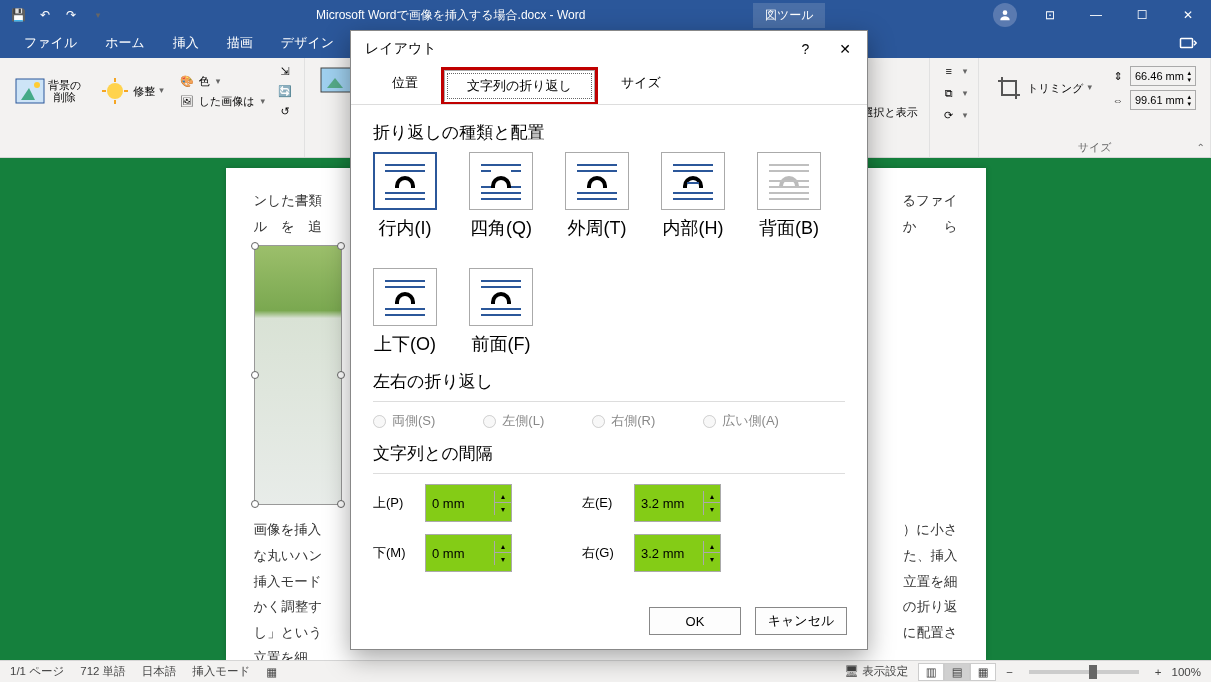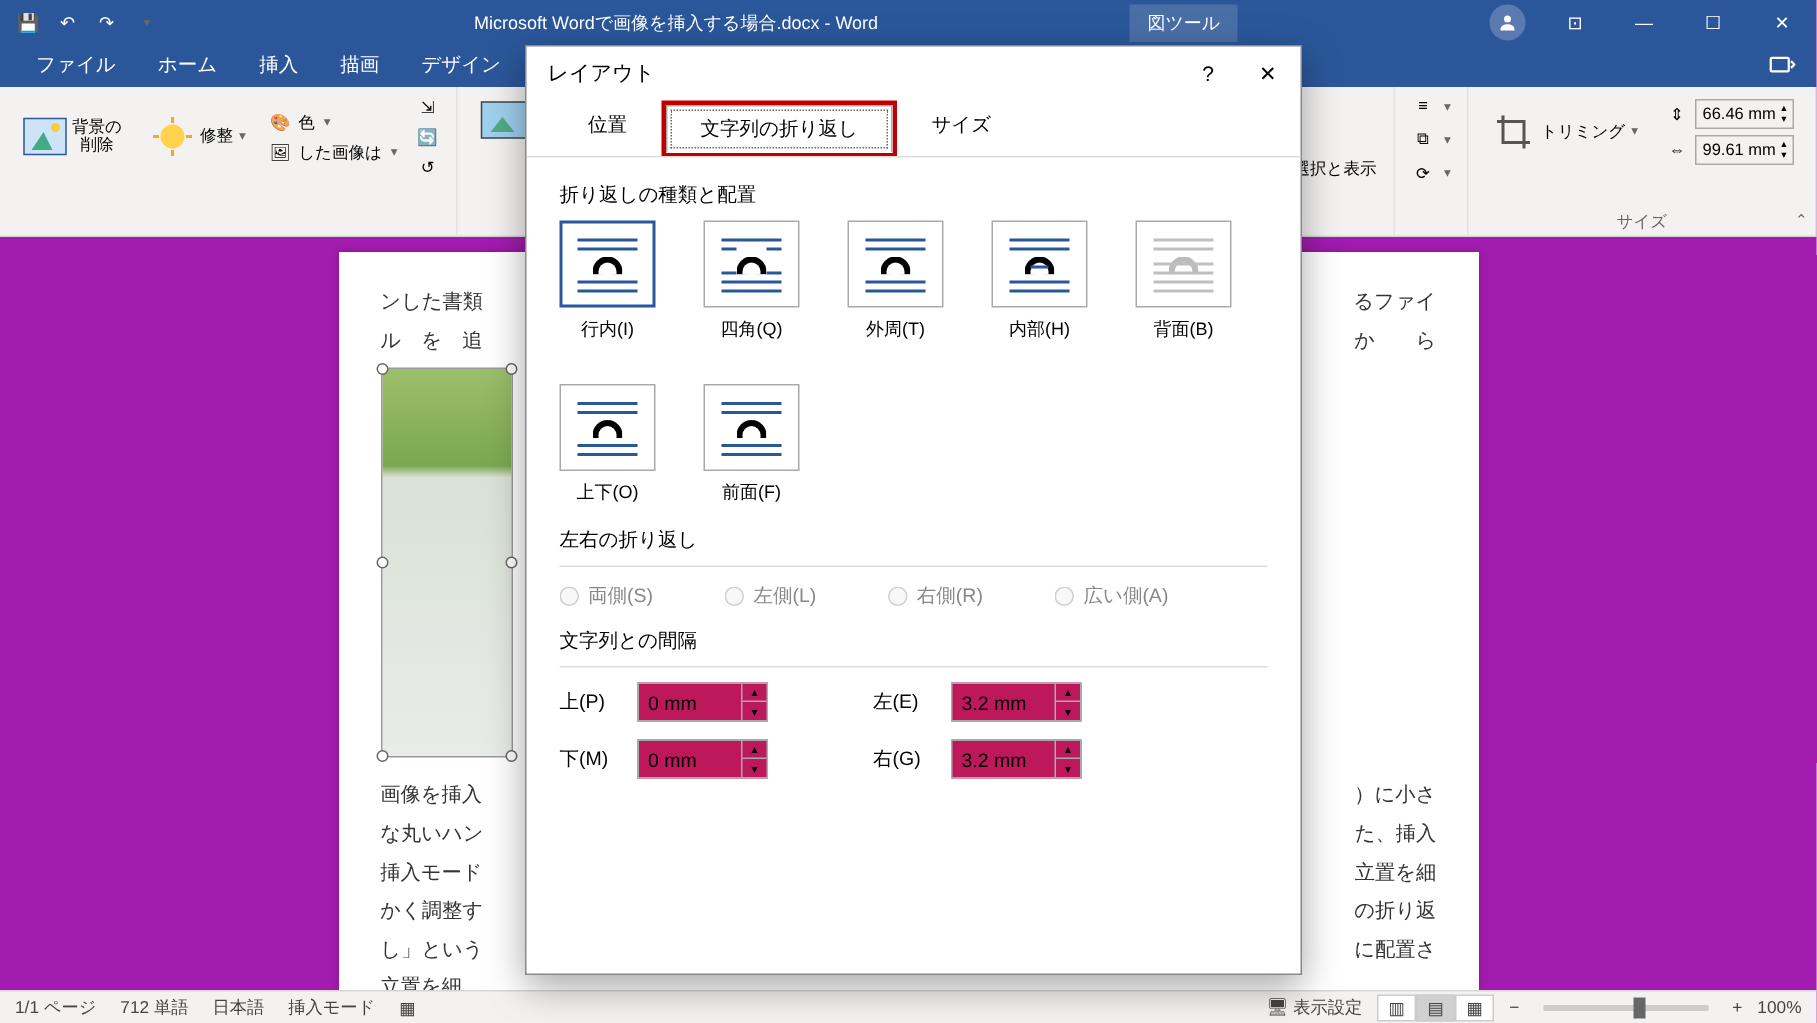--- a/index.html
+++ b/index.html
@@ -29,21 +29,21 @@
   .big-btn { display:flex; flex-direction:row; align-items:center; gap:2px; padding:2px 6px; font-size:11px; line-height:1.1;}
   .big-btn .ico-box { width:32px; height:32px; display:flex; align-items:center; justify-content:center;}
   .small-stack { display:flex; flex-direction:column; gap:2px; font-size:11px;}
   .small-stack > div { display:flex; align-items:center; gap:4px; padding:1px 3px;}
   .tiny-ico { width:16px; height:16px; display:inline-flex; align-items:center; justify-content:center;}
   .caret { font-size:9px; color:#666; margin-left:2px; }
 
   .collapse-arrow { position:absolute; right:6px; bottom:4px; font-size:10px; color:#666;}
 
   
-  .doc-area { position:absolute; top:158px; left:0; right:0; bottom:22px; background:#a21caf; display:flex; justify-content:center; overflow:hidden;}
+  .doc-area { position:absolute; top:158px; left:0; right:0; bottom:22px; background:#15803d; display:flex; justify-content:center; overflow:hidden;}
   .page { width:760px; background:#fff; margin-top:10px; box-shadow:0 0 6px rgba(0,0,0,.2); padding:20px 28px; font-size:13.5px; color:#333; line-height:1.9; position:relative;}
   .page .img-placeholder { width:88px; height:260px; border:1px solid #999; background:linear-gradient(180deg,#9cbf6b 0%, #7aa850 25%, #d9e2d5 28%, #e8ece9 100%); position:relative; float:left; margin:6px 10px 4px 0;}
   .handle { width:8px; height:8px; background:#fff; border:1px solid #666; border-radius:50%; position:absolute;}
   .page p { margin:0; }
 
   
   .status-bar { position:absolute; bottom:0; left:0; right:0; height:22px; background:#f3f2f1; border-top:1px solid #d6d6d6; display:flex; align-items:center; font-size:11.5px; color:#444; padding:0 10px; gap:16px;}
   .status-bar .right-group { margin-left:auto; display:flex; align-items:center; gap:10px;}
   .view-btns { display:flex; gap:0;}
   .view-btns > div { width:26px; height:18px; border:1px solid #ccc; display:flex; align-items:center; justify-content:center; background:#fff;}
@@ -54,34 +54,34 @@
   
   .dialog { position:absolute; left:350px; top:30px; width:518px; height:620px; background:#fff; border:1px solid #888; box-shadow:0 8px 24px rgba(0,0,0,.35); z-index:100; font-size:13px; display:flex; flex-direction:column;}
   .dlg-title { height:36px; display:flex; align-items:center; padding:0 10px 0 14px; font-size:14px;}
   .dlg-title .dlg-close { margin-left:auto; display:flex; gap:18px; font-size:14px;}
   .dlg-title .dlg-close > span { cursor:pointer; padding:2px 6px;}
   .dlg-tabs { display:flex; border-bottom:1px solid #ddd; padding:0 18px;}
   .dlg-tabs .dlg-tab { padding:6px 22px; border:1px solid transparent; font-size:13px; cursor:pointer; margin-bottom:-1px;}
   .dlg-tabs .dlg-tab.active { border:1px solid #aaa; border-bottom:1px solid #fff; background:#fff; outline:1px dotted #666; outline-offset:-4px;}
   .dlg-tabs .highlight-box { border:3px solid #c00000; padding:0; }
   .dlg-body { flex:1; padding:10px 22px; overflow:auto;}
-  .section-label { font-size:13px; margin:6px 0 8px; }
+  .section-label { font-size:17px; margin:6px 0 8px; }
   .section-sep { border-top:1px solid #ddd; margin:4px 0 10px;}
   .wrap-grid { display:flex; flex-wrap:wrap; gap:28px 32px; margin-bottom:14px;}
-  .wrap-opt { display:flex; flex-direction:column; align-items:center; gap:6px; font-size:12px;}
+  .wrap-opt { display:flex; flex-direction:column; align-items:center; gap:6px; font-size:18px;}
   .wrap-icon-box { width:64px; height:58px; border:1px solid #aaa; display:flex; align-items:center; justify-content:center; background:#fff;}
   .wrap-icon-box.selected { border:2px solid #2b579a; }
   .radio-row { display:flex; gap:48px; margin:6px 0 12px; font-size:13px;}
   .radio-row label { display:flex; align-items:center; gap:6px; color:#888;}
   .radio-row input { }
   .spacing-grid { display:flex; gap:70px;}
   .spacing-col { display:flex; flex-direction:column; gap:12px;}
   .spacing-row { display:flex; align-items:center; gap:12px; font-size:13px;}
   .spacing-row .lbl { width:40px; }
-  .spinner { display:flex; align-items:center; border:1px solid #aaa; height:26px; background:#be185d;}
+  .spinner { display:flex; align-items:center; border:1px solid #aaa; height:38px; background:#84cc16;}
   .spinner input { border:none; width:68px; padding:0 6px; font-size:13px; outline:none; background:transparent;}
   .spinner .spins { display:flex; flex-direction:column; border-left:1px solid #aaa;}
   .spinner .spins > div { width:16px; height:12px; font-size:8px; display:flex; align-items:center; justify-content:center; border-bottom:1px solid #aaa; cursor:pointer;}
   .spinner .spins > div:last-child { border-bottom:none;}
   .dlg-footer { padding:14px 20px; display:flex; justify-content:flex-end; gap:14px; }
   .dlg-btn { min-width:92px; height:28px; border:1px solid #888; background:#fdfdfd; font-size:13px; cursor:pointer;}
 
   
   .wi-lines { width:48px; height:42px; position:relative;}
   .wi-lines .ln { position:absolute; left:4px; right:4px; height:2px; background:#2b579a;}
@@ -507,13 +507,17 @@
               <input value="3.2 mm" style="">
               <div class="spins">
                 <div>▴</div>
                 <div>▾</div>
               </div>
             </div>
         </div>
       </div>
     </div>
   </div>
+  <div class="dlg-footer">
+    <button class="dlg-btn">OK</button>
+    <button class="dlg-btn">キャンセル</button>
+  </div>
 </div>
 
 </body></html>

